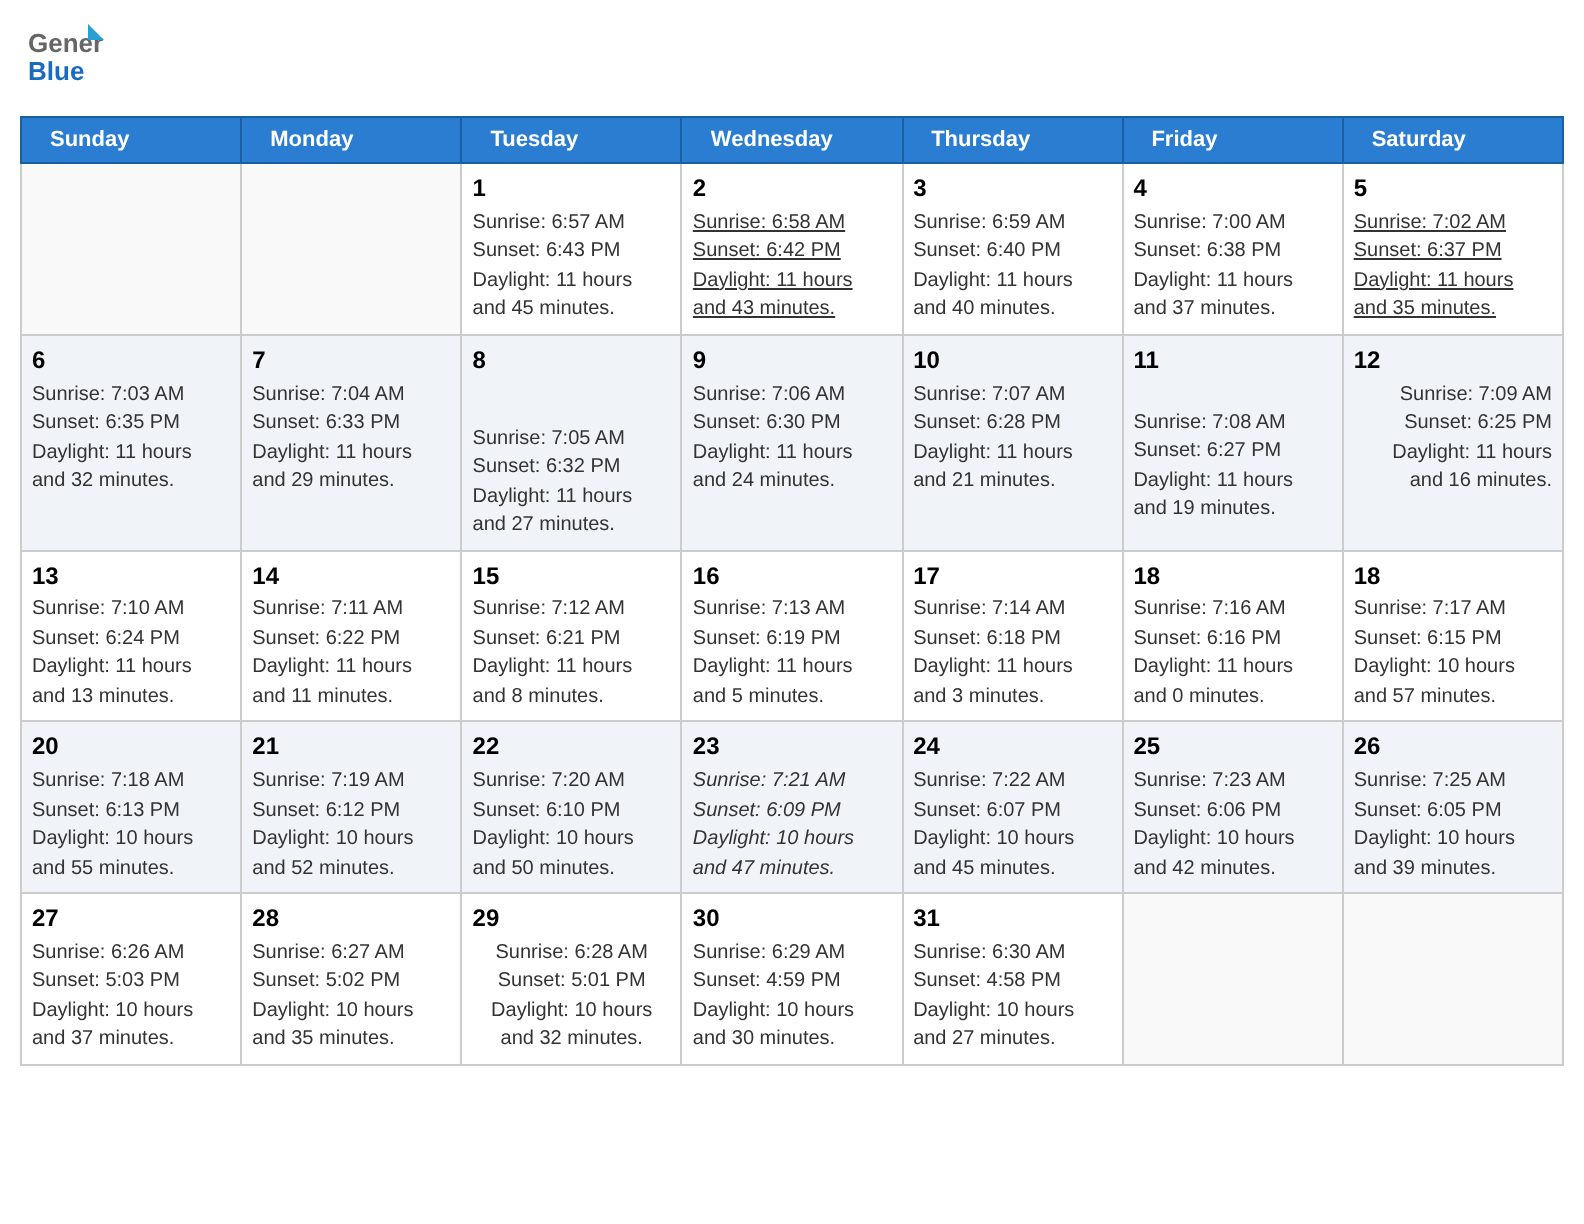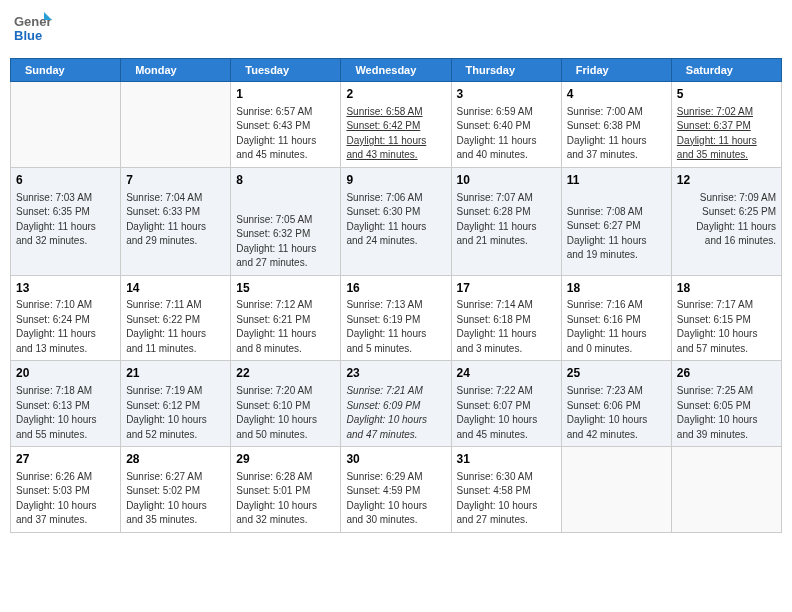--- a/index.html
+++ b/index.html
@@ -282,21 +282,21 @@
 Daylight: 10 hours and 37 minutes.</div>
         </td>
         <td>
           <span class="day-number">28</span>
           <div class="day-info" style="white-space: pre-line;">Sunrise: 6:27 AM
 Sunset: 5:02 PM
 Daylight: 10 hours and 35 minutes.</div>
         </td>
         <td>
           <span class="day-number">29</span>
-          <div class="day-info" style="white-space: pre-line;">Sunrise: 6:28 AM
+          <div class="day-info" style="white-space: pre-line; text-align: center;">Sunrise: 6:28 AM
 Sunset: 5:01 PM
 Daylight: 10 hours and 32 minutes.</div>
         </td>
         <td>
           <span class="day-number">30</span>
           <div class="day-info" style="white-space: pre-line;">Sunrise: 6:29 AM
 Sunset: 4:59 PM
 Daylight: 10 hours and 30 minutes.</div>
         </td>
         <td>

